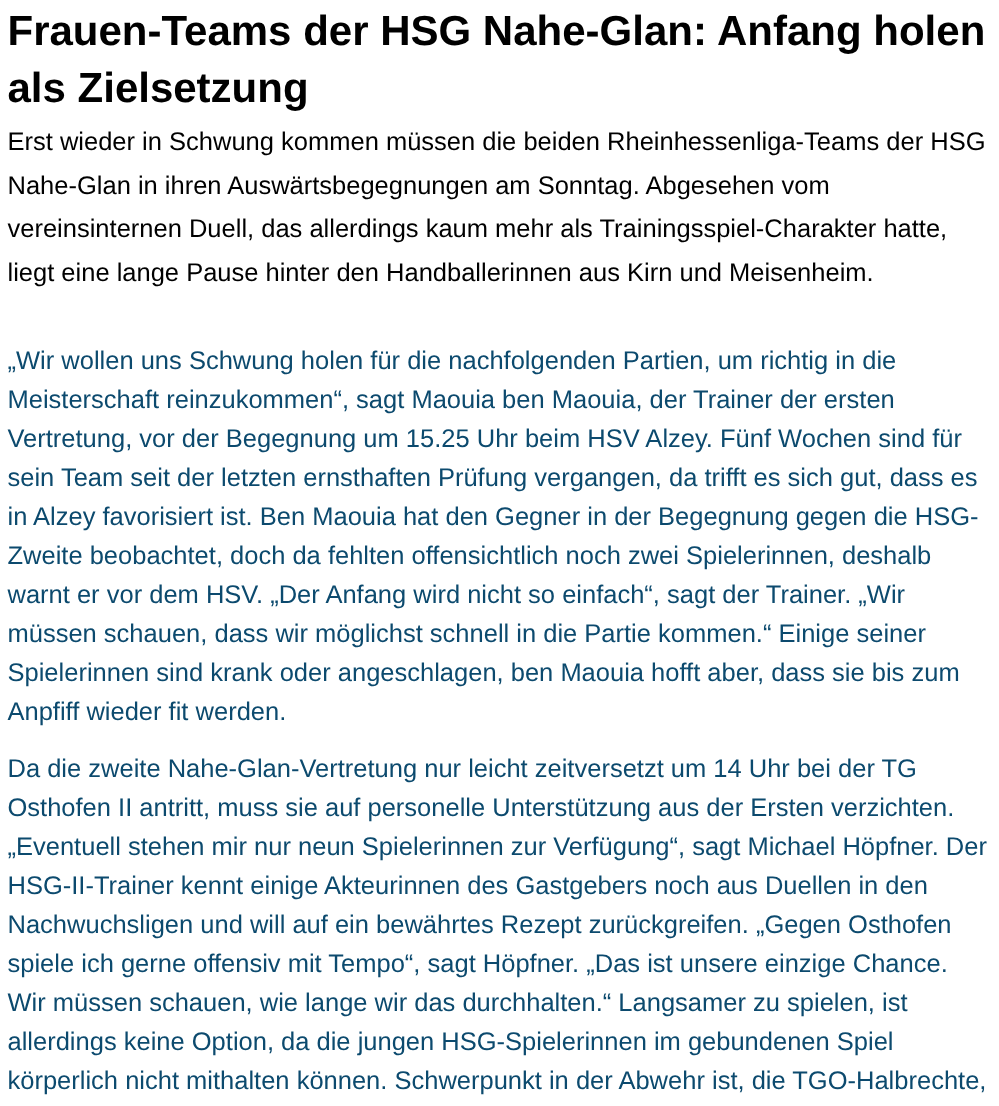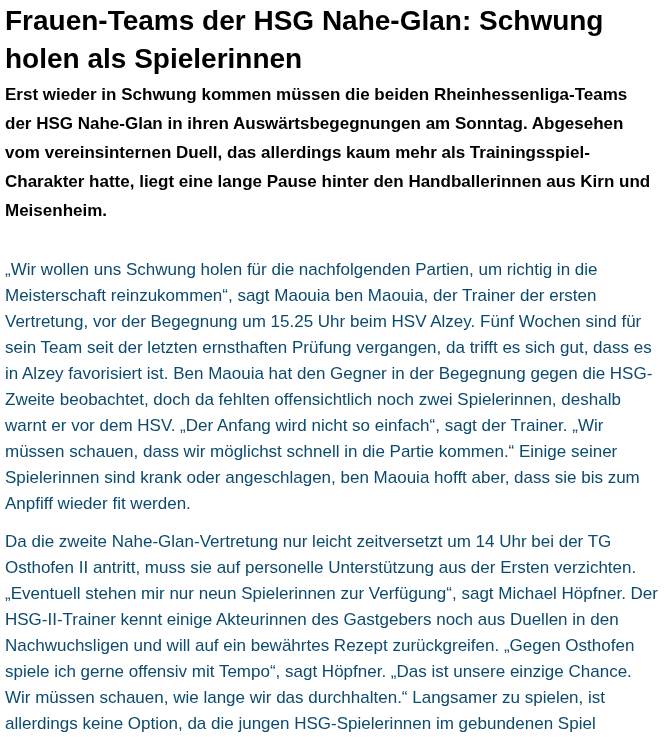--- a/index.html
+++ b/index.html
@@ -20,37 +20,37 @@
   .headline {
     font-size: 28px;
     line-height: 38px;
     font-weight: bold;
     color: #000000;
     margin: 0 0 2px 0;
   }
   .lede {
     font-size: 17px;
     line-height: 29px;
-    font-weight: bold;
+    font-weight: normal;
     color: #000000;
     margin: 2px 0 32px 0;
   }
   .body-text p {
     font-size: 17px;
     line-height: 26px;
     font-weight: normal;
     color: #0c4a6e;
     margin: 0 0 12px 0;
   }
 </style>
 </head>
 <body>
 
 <article class="article">
-  <h1 class="headline">Frauen-Teams der HSG Nahe-Glan: Schwung holen als Spielerinnen</h1>
+  <h1 class="headline">Frauen-Teams der HSG Nahe-Glan: Anfang holen als Zielsetzung</h1>
 
   <p class="lede">Erst wieder in Schwung kommen müssen die beiden Rheinhessenliga-Teams der HSG Nahe-Glan in ihren Auswärtsbegegnungen am Sonntag. Abgesehen vom vereinsinternen Duell, das allerdings kaum mehr als Trainingsspiel-Charakter hatte, liegt eine lange Pause hinter den Handballerinnen aus Kirn und Meisenheim.</p>
 
   <div class="body-text">
     <p>„Wir wollen uns Schwung holen für die nachfolgenden Partien, um richtig in die Meisterschaft reinzukommen“, sagt Maouia ben Maouia, der Trainer der ersten Vertretung, vor der Begegnung um 15.25 Uhr beim HSV Alzey. Fünf Wochen sind für sein Team seit der letzten ernsthaften Prüfung vergangen, da trifft es sich gut, dass es in Alzey favorisiert ist. Ben Maouia hat den Gegner in der Begegnung gegen die HSG-Zweite beobachtet, doch da fehlten offensichtlich noch zwei Spielerinnen, deshalb warnt er vor dem HSV. „Der Anfang wird nicht so einfach“, sagt der Trainer. „Wir müssen schauen, dass wir möglichst schnell in die Partie kommen.“ Einige seiner Spielerinnen sind krank oder angeschlagen, ben Maouia hofft aber, dass sie bis zum Anpfiff wieder fit werden.</p>
     <p>Da die zweite Nahe-Glan-Vertretung nur leicht zeitversetzt um 14 Uhr bei der TG Osthofen II antritt, muss sie auf personelle Unterstützung aus der Ersten verzichten. „Eventuell stehen mir nur neun Spielerinnen zur Verfügung“, sagt Michael Höpfner. Der HSG-II-Trainer kennt einige Akteurinnen des Gastgebers noch aus Duellen in den Nachwuchsligen und will auf ein bewährtes Rezept zurückgreifen. „Gegen Osthofen spiele ich gerne offensiv mit Tempo“, sagt Höpfner. „Das ist unsere einzige Chance. Wir müssen schauen, wie lange wir das durchhalten.“ Langsamer zu spielen, ist allerdings keine Option, da die jungen HSG-Spielerinnen im gebundenen Spiel körperlich nicht mithalten können. Schwerpunkt in der Abwehr ist, die TGO-Halbrechte, die viele Tore aus dem Rückraum erzielt, in den Griff zu bekommen.</p>
   </div>
 </article>
 
 </body></html>

